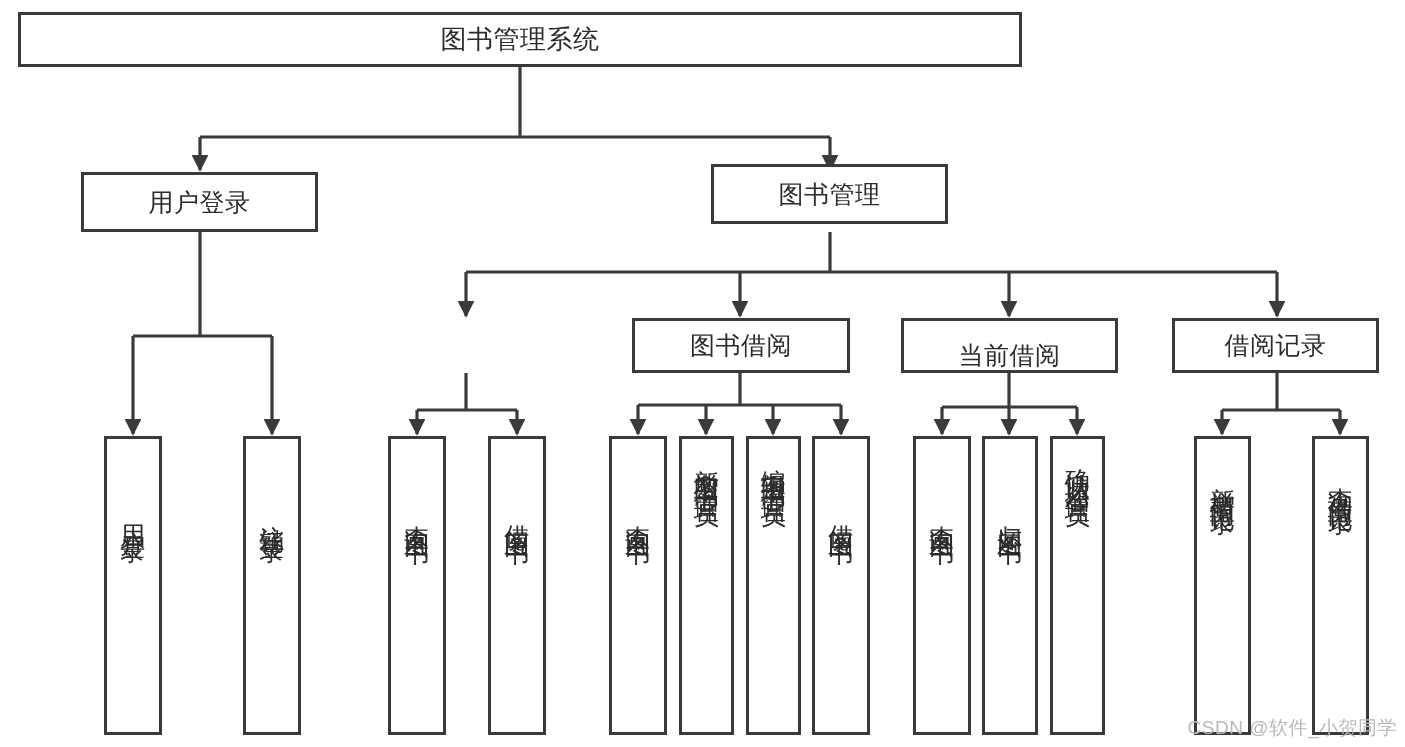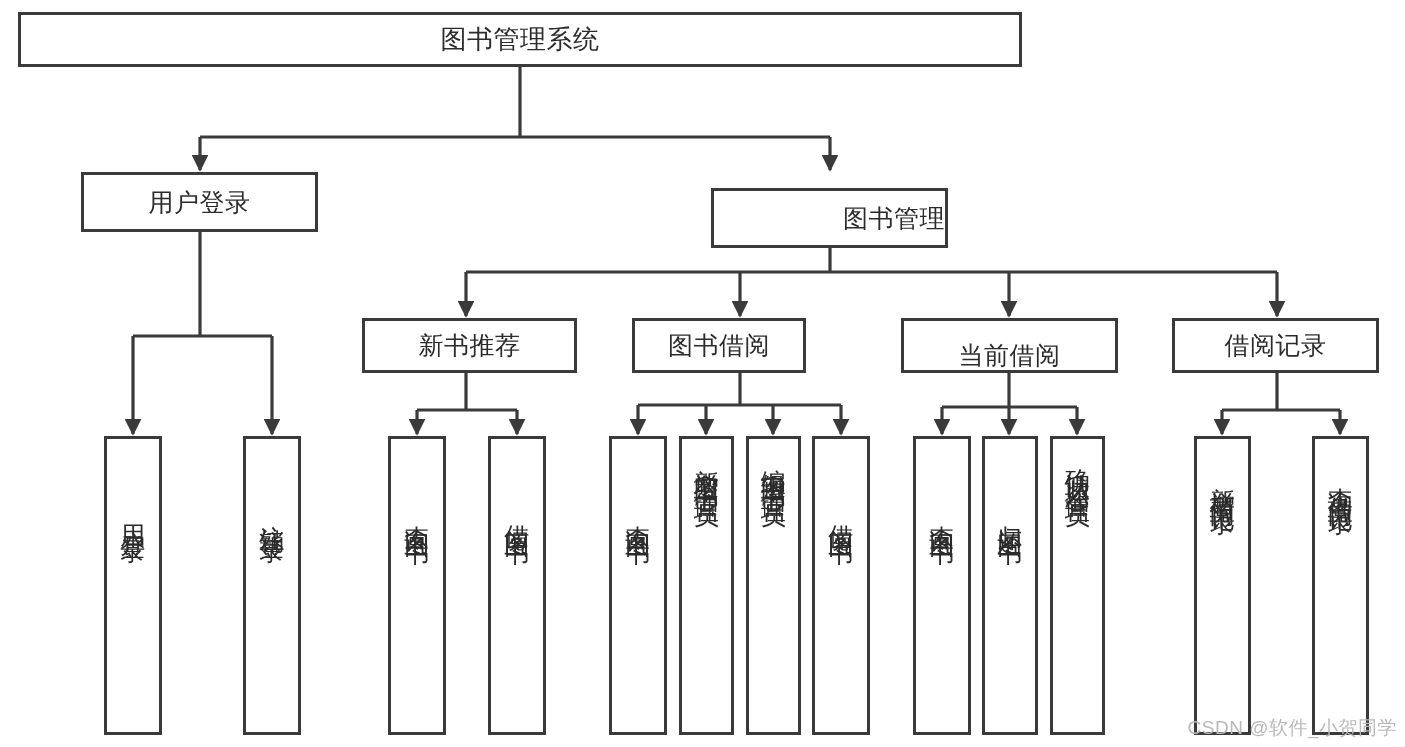--- a/index.html
+++ b/index.html
@@ -133,28 +133,25 @@
     </g>
   </svg>
 
   <div class="node horiz root" style="left:18px; top:12px; width:1004px; height:55px;">
     <span class="label">图书管理系统</span>
   </div>
 
   <div class="node horiz" style="left:81px; top:172px; width:237px; height:60px;">
     <span class="label">用户登录</span>
   </div>
-  <div class="node horiz" style="left:711px; top:188px; width:237px; height:60px;justify-content:flex-end;">
+  <div class="node horiz" style="left:711px; top:164px; width:237px; height:60px;">
     <span class="label">图书管理</span>
   </div>
 
-  <div class="node horiz" style="left:362px; top:318px; width:215px; height:55px;">
-    <span class="label">新书推荐</span>
-  </div>
-  <div class="node horiz" style="left:632px; top:318px; width:174px; height:55px;justify-content:center;">
+  <div class="node horiz" style="left:632px; top:318px; width:218px; height:55px;justify-content:center;">
     <span class="label">图书借阅</span>
   </div>
   <div class="node horiz" style="left:901px; top:318px; width:217px; height:55px;align-items:flex-end;">
     <span class="label">当前借阅</span>
   </div>
   <div class="node horiz" style="left:1172px; top:318px; width:207px; height:55px;">
     <span class="label">借阅记录</span>
   </div>
 
   <div class="node vert mid" style="left:104px; top:436px; width:58px; height:299px;">

